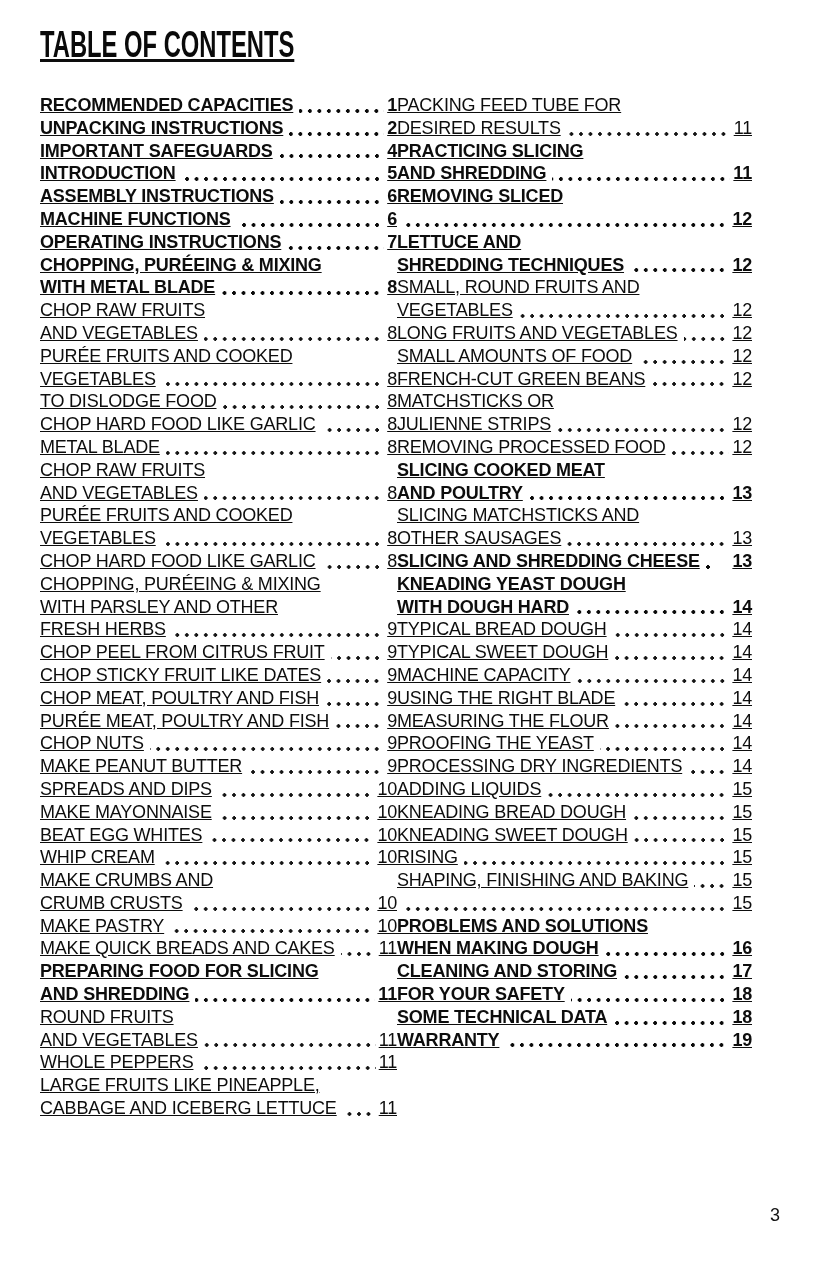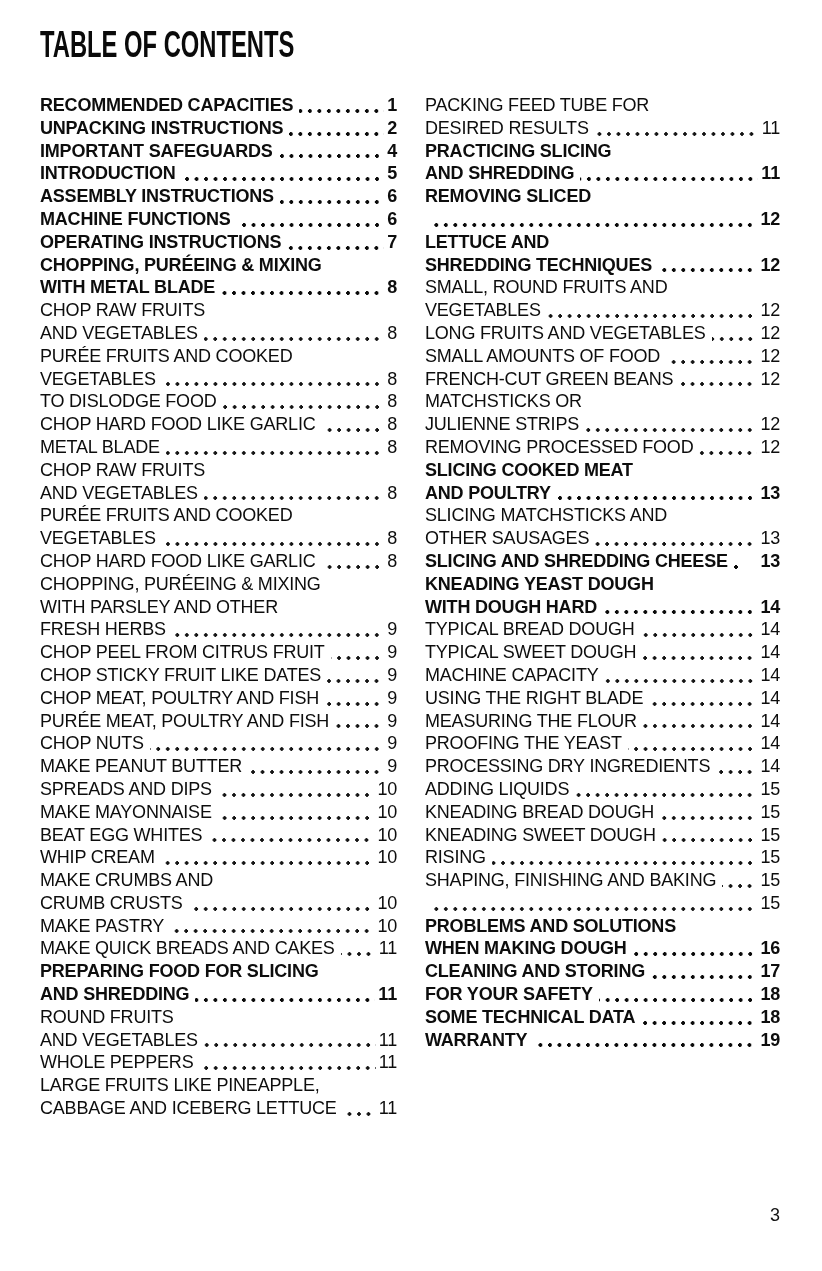--- a/index.html
+++ b/index.html
@@ -14,36 +14,36 @@
     font-family: "Liberation Sans", sans-serif;
     color: #0d0d0d;
     position: relative;
   }
   .page {
     padding: 27px 42px 0 40px;
     box-sizing: border-box;
     width: 822px;
     height: 901px;
     position: relative;
+    text-decoration: underline;
   }
   .page-title {
     margin: 0;
     font-size: 36px;
     line-height: 36px;
     font-weight: 700;
     letter-spacing: 0px;
     transform: scaleX(0.66);
     transform-origin: left center;
     white-space: nowrap;
     color: #0a0a0a;
   }
   .columns {
     margin-top: 31px;
     display: flex;
-    gap: 28px;
   }
   .col {
     display: block;
   }
   .col-left  { width: 357px; }
   .col-right { width: 355px; }
   .toc-row {
     display: flex;
     line-height: 22.8px;
     font-size: 18px;

